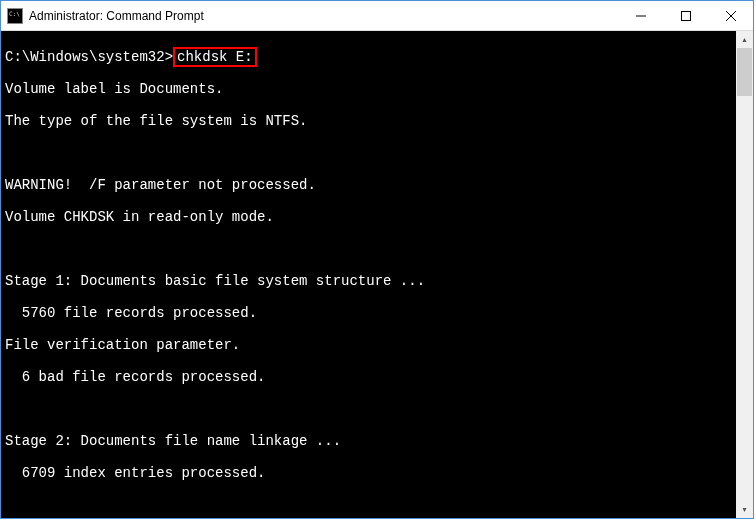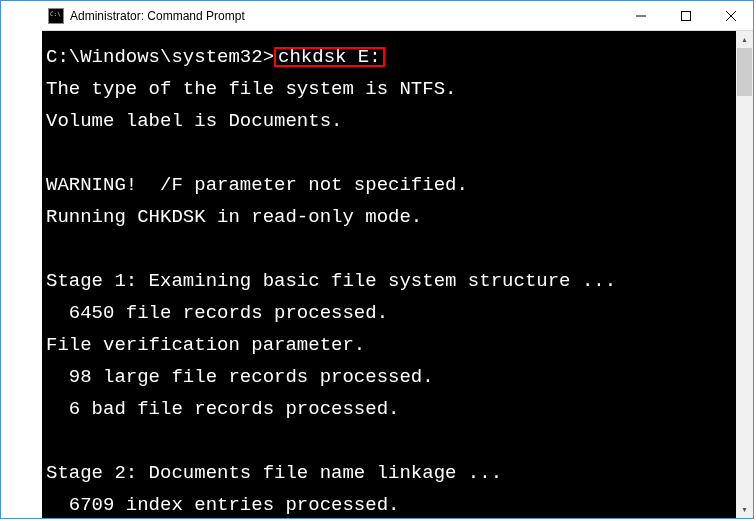--- a/index.html
+++ b/index.html
@@ -9,21 +9,20 @@
       background: #fff;
       font-family: 'Segoe UI', Tahoma, sans-serif;
       overflow: hidden;
     }
     .window {
       width: 754px;
       height: 519px;
       border: 1px solid #4a8fd8;
       background: #fff;
       position: relative;
-      padding-left: 41px;
     }
     .titlebar {
       height: 30px;
       background: #fff;
       display: flex;
       align-items: center;
       border-bottom: 1px solid #ddd;
     }
     .titlebar-icon {
       width: 16px;
@@ -68,21 +67,21 @@
     .win-btn svg { width: 10px; height: 10px; }
     .terminal-area {
       position: relative;
       height: calc(100% - 30px);
       display: flex;
     }
     .terminal {
       background: #000;
       color: #fff;
       font-family: 'SimSun', 'NSimSun', 'Courier New', monospace;
-      font-size: 19px;
+      font-size: 14px;
       line-height: 16px;
       padding: 2px 4px;
       flex: 1;
       overflow: hidden;
       white-space: pre;
       letter-spacing: 0px;
       position: relative;
     }
     .scrollbar {
       width: 17px;
@@ -140,30 +139,29 @@
         <svg viewBox="0 0 10 10">
             <line x1="0" y1="0" x2="10" y2="10" stroke="#000" stroke-width="1"></line>
             <line x1="10" y1="0" x2="0" y2="10" stroke="#000" stroke-width="1"></line>
           </svg>
       </button>
     </div>
   </div>
   <div class="terminal-area">
     <div class="terminal">
 <span class="line"><span>C:\Windows\system32&gt;</span><span class="highlight-red">chkdsk E:</span></span>
+<span class="line">Volume label is Documents.</span>
 <span class="line">The type of the file system is NTFS.</span>
-<span class="line">Volume label is Documents.</span>
 <span class="line"></span>
-<span class="line">WARNING!  /F parameter not specified.</span>
-<span class="line">Running CHKDSK in read-only mode.</span>
+<span class="line">WARNING!  /F parameter not processed.</span>
+<span class="line">Volume CHKDSK in read-only mode.</span>
 <span class="line"></span>
-<span class="line">Stage 1: Examining basic file system structure ...</span>
-<span class="line">  6450 file records processed.</span>
+<span class="line">Stage 1: Documents basic file system structure ...</span>
+<span class="line">  5760 file records processed.</span>
 <span class="line">File verification parameter.</span>
-<span class="line">  98 large file records processed.</span>
 <span class="line">  6 bad file records processed.</span>
 <span class="line"></span>
 <span class="line">Stage 2: Documents file name linkage ...</span>
 <span class="line">  6709 index entries processed.</span>
 
 
 
 
 
 

